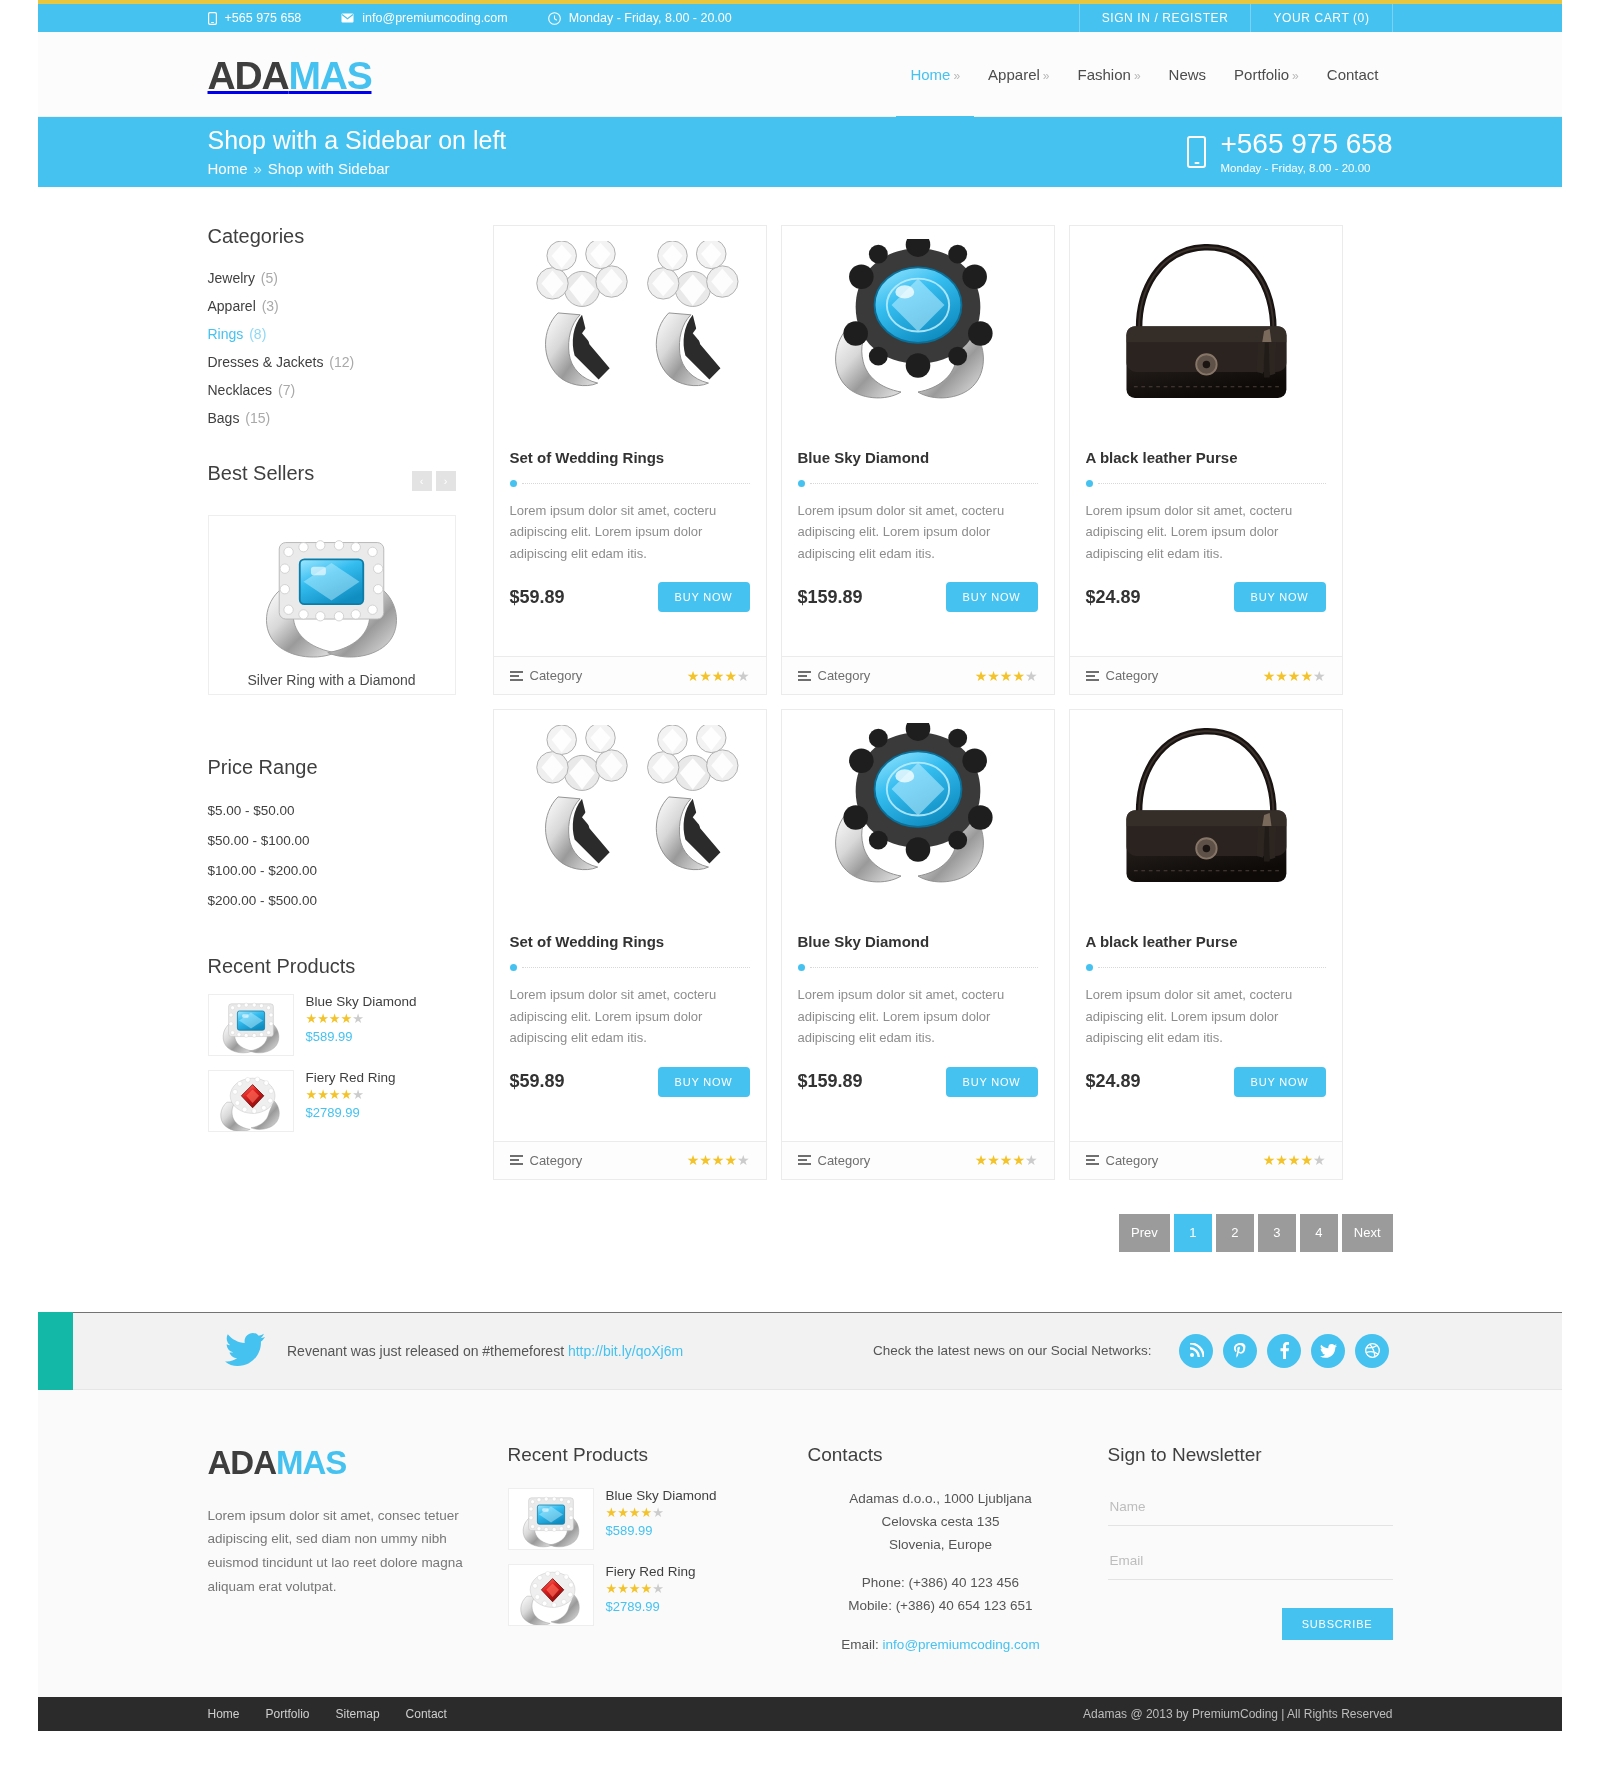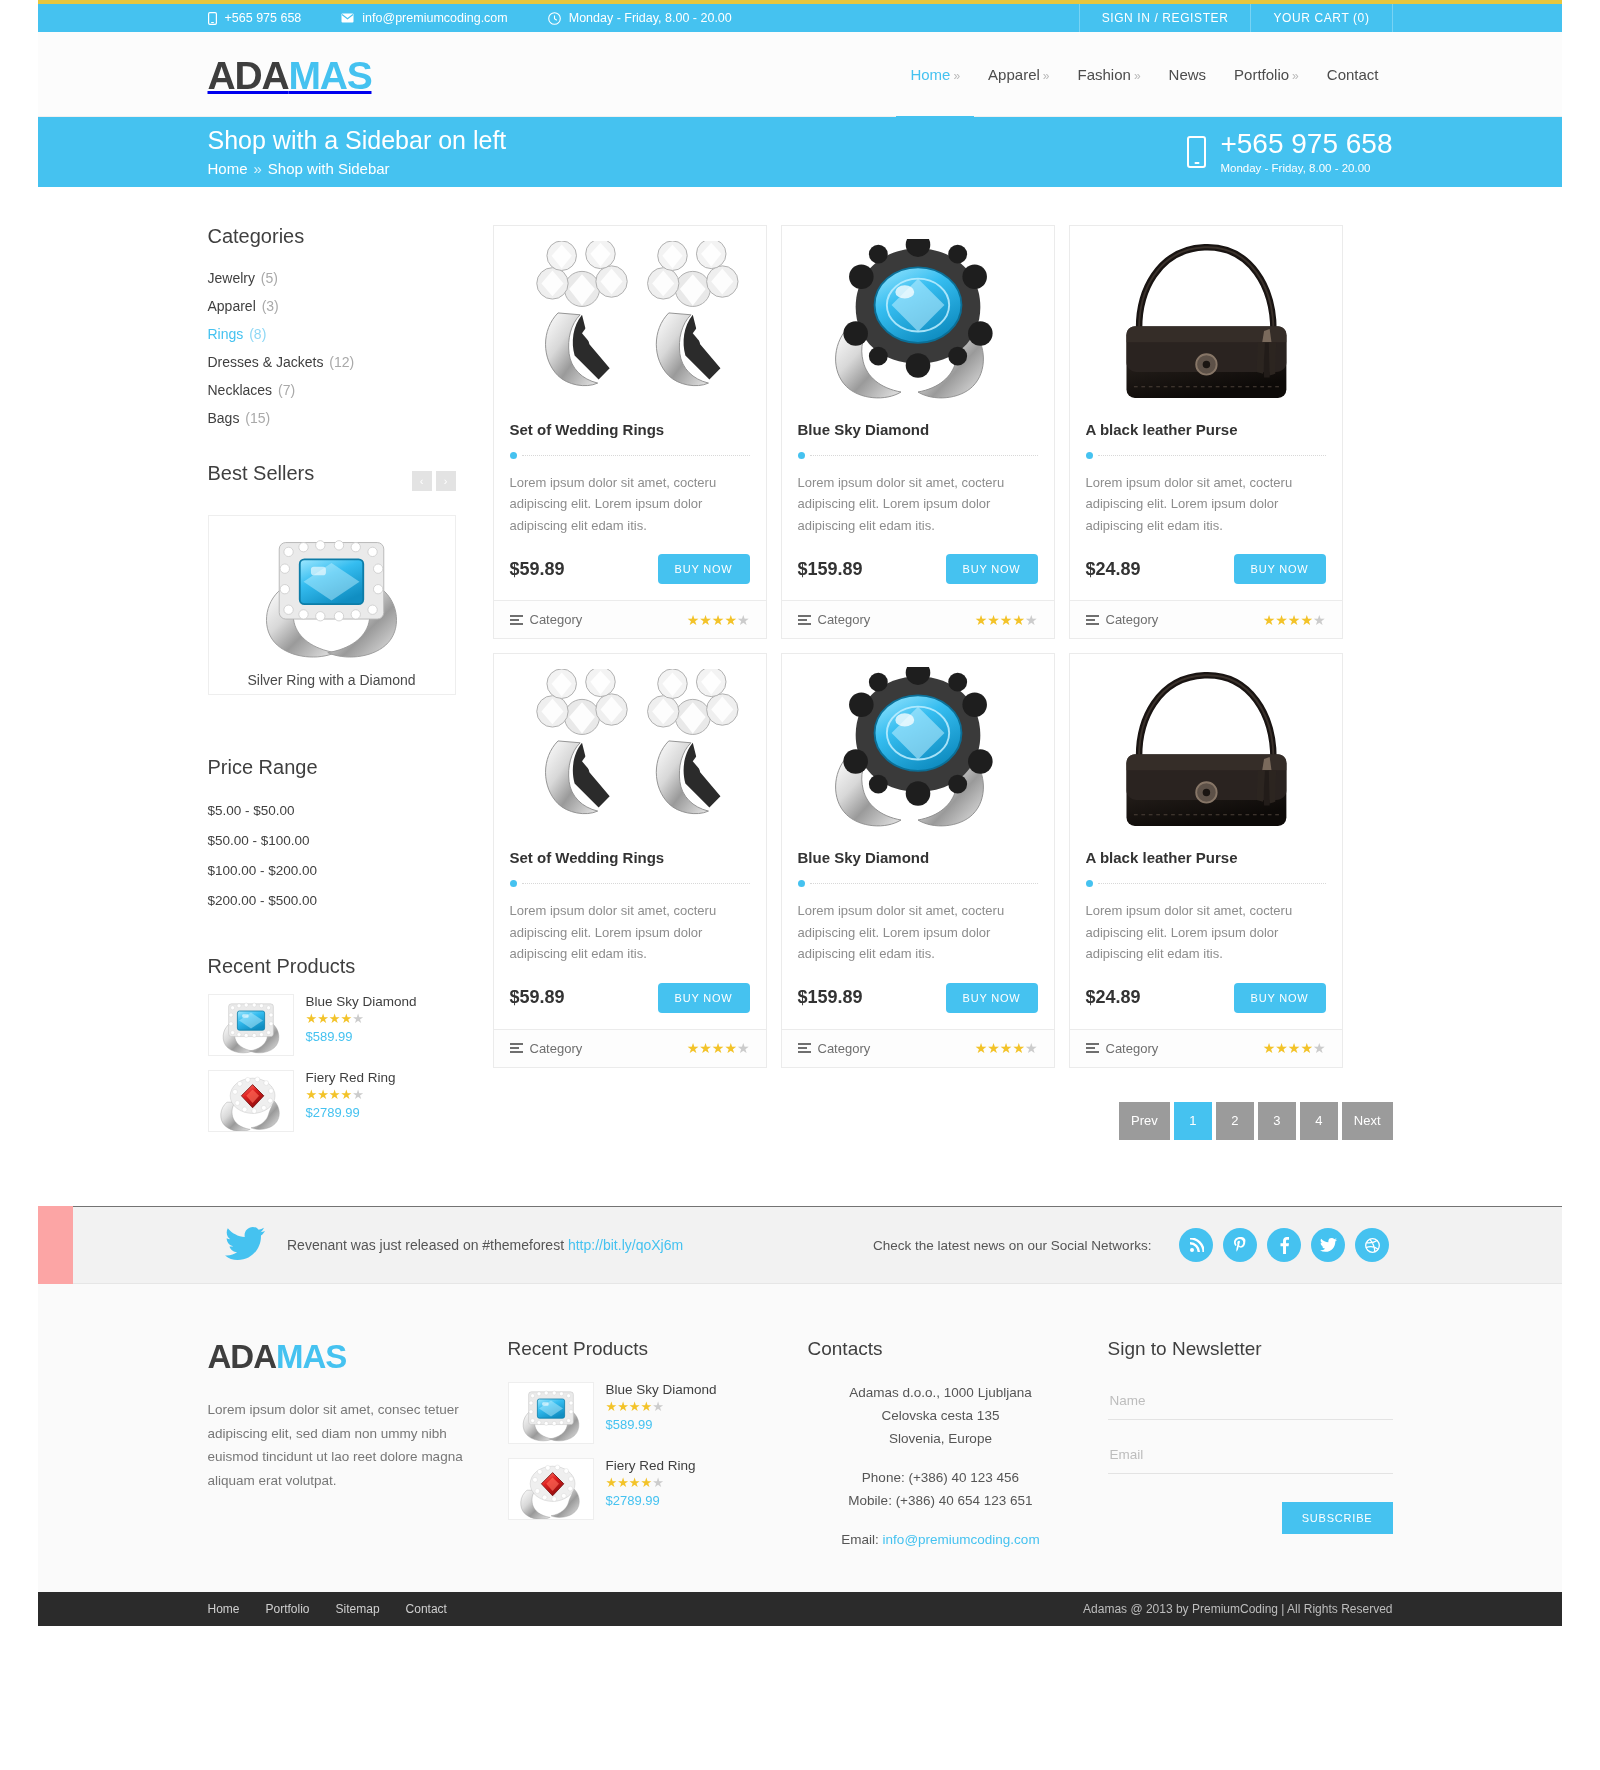--- a/index.html
+++ b/index.html
@@ -4,21 +4,21 @@
 <style>
   * { box-sizing: border-box; margin: 0; padding: 0; }
   html, body { width: 1600px; }
   body {
     font-family: "Liberation Sans", sans-serif;
     background: #ffffff;
     color: #444;
     font-size: 14px;
     -webkit-font-smoothing: antialiased;
   }
-  .page { width: 1524px; margin: 0 auto; position: relative; background:#fca5a5; }
+  .page { width: 1524px; margin: 0 auto; position: relative; background:#14b8a6; }
   .wrap { width: 1185px; margin: 0 auto; position: relative; }
 
   
   .topbar-gold { height: 4px; background: #e8c63e; width:100%; }
   .topbar {
     background: #45c2f0;
     height: 28px;
     color: #fff;
     font-size: 12.5px;
     display: flex;
@@ -104,21 +104,21 @@
   }
   .rp-name { font-size: 13.5px; color:#3f3f3f; margin-bottom: 3px; }
   .rp-price { font-size: 13px; color:#45c2f0; margin-top: 4px; }
   .stars { font-size: 13px; letter-spacing: 0px; line-height: 1; }
   .stars .on { color:#f3c329; }
   .stars .off { color:#cccccc; }
 
   
   .grid { display:flex; flex-wrap: wrap; gap: 14px; }
   .card {
-    width: 274px; border:1px solid #ebebeb; background:#fff; display:flex; flex-direction:column;
+    width: 274px; border:1px solid #ebebeb; background:#fff; display:flex; flex-direction:column;gap:28px;
   }
   .card-img { height: 195px; display:flex; align-items:center; justify-content:center; padding:14px; }
   .card-body { padding: 0 16px 16px 16px; }
   .card-title { font-size: 15px; color:#333; font-weight: bold; margin-bottom: 12px; }
   .dotline { display:flex; align-items:center; height:10px; margin-bottom: 12px; }
   .dotline .dot { width:7px;height:7px;border-radius:50%;background:#45c2f0;margin-right:5px;flex:0 0 7px; }
   .dotline .dashes { flex:1; height:1px; border-top: 1px dotted #d8d8d8; }
   .card-desc { font-size: 13px; color:#8d8d8d; line-height: 1.65; margin-bottom: 18px; }
   .card-foot { display:flex; align-items:center; }
   .card-price { font-size: 18px; font-weight:bold; color:#333; }

